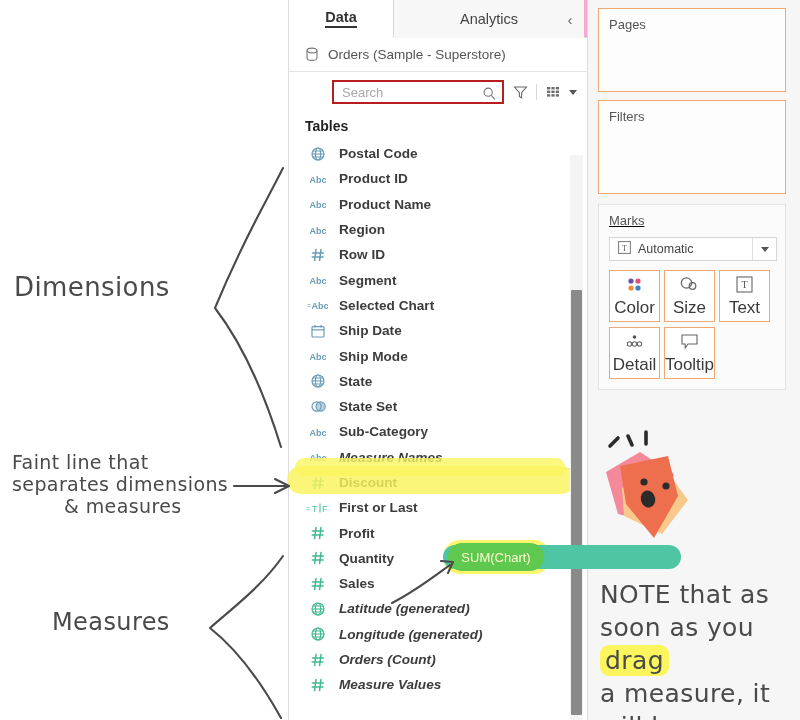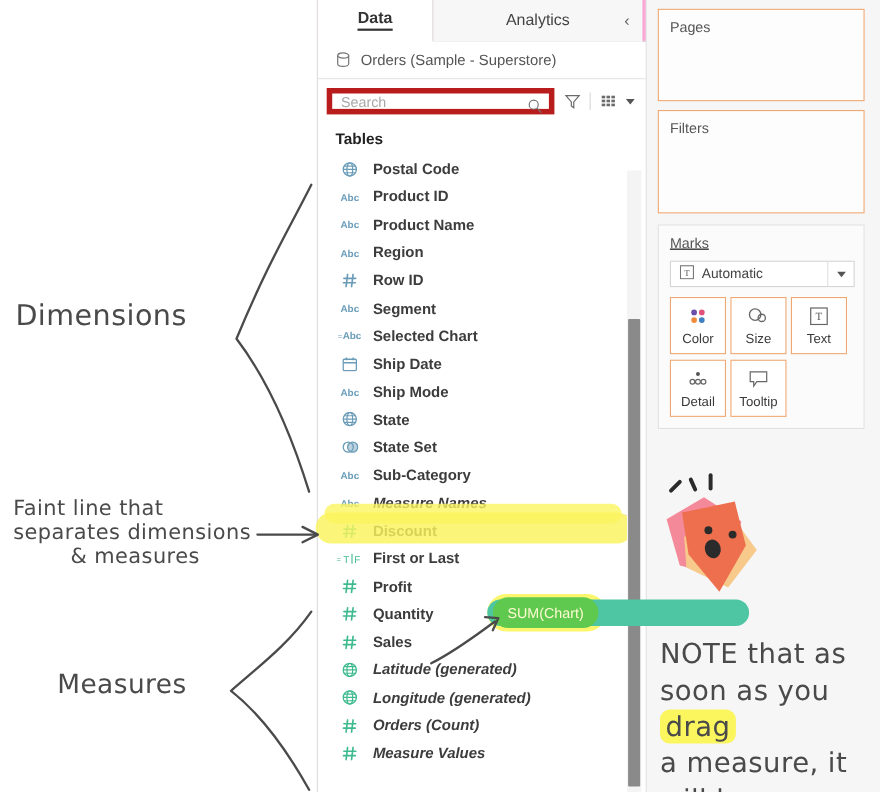--- a/index.html
+++ b/index.html
@@ -35,22 +35,22 @@
 
   .ds-row {
     height:34px; display:flex; align-items:center; gap:9px;
     padding-left:16px; border-bottom:1px solid #e4e4e4;
     font-size:13.5px; color:#555;
   }
   .ds-icon { width:14px; height:16px; flex:none; }
 
   .search-row { height:40px; display:flex; align-items:center; padding:0 10px 0 8px; gap:7px; }
   .search-box {
-    position:relative; flex:1; height:24px; border:5px solid #b91c1c; background:#fff;
-    display:flex; align-items:center; padding:0 22px 0 8px;
+    position:relative; flex:1; height:24px; border:2px solid #b91c1c; background:#fff;
+    display:flex; align-items:center; padding:0 22px 0 8px;margin-left:35px;
   }
   .search-box .ph { font-size:13px; color:#a8a8a8; }
   .search-box .mag { position:absolute; right:5px; top:4px; }
   .icon-btn { width:18px; height:18px; display:flex; align-items:center; justify-content:center; cursor:pointer; }
   .vsep { width:1px; height:16px; background:#d8d8d8; }
   .caret { width:0;height:0;border-left:4.5px solid transparent;border-right:4.5px solid transparent;
            border-top:5px solid #555; cursor:pointer; }
 
   .tables-hdr { font-size:14px; font-weight:bold; color:#222; padding:6px 0 7px 16px; }
 
@@ -106,21 +106,21 @@
     border-left:1px solid #e0e0e0; display:flex; align-items:center; justify-content:center;
   }
 
   .mark-btns { position:absolute; left:10px; top:65px; width:172px; }
   .mbtn {
     float:left; width:51px; height:52px; margin:0 4px 5px 0;
     border:1.5px solid #f0a873; background:#fff;
     display:flex; flex-direction:column; align-items:center; justify-content:center; gap:3px;
     cursor:pointer;
   }
-  .mbtn .mlbl { font-size:12px; color:#3a3a3a; }
+  .mbtn .mlbl { font-size:17px; color:#3a3a3a; }
   .mbtn .mico { height:20px; display:flex; align-items:center; justify-content:center; }
 
   
   .pill-hl {
     position:absolute; left:443px; top:540px; width:108px; height:34px;
     background:#fbf55e; opacity:.9; border-radius:17px;
   }
   .pill-teal {
     position:absolute; left:443px; top:545px; width:238px; height:24px;
     background:#4ec6a4; border-radius:12px;

